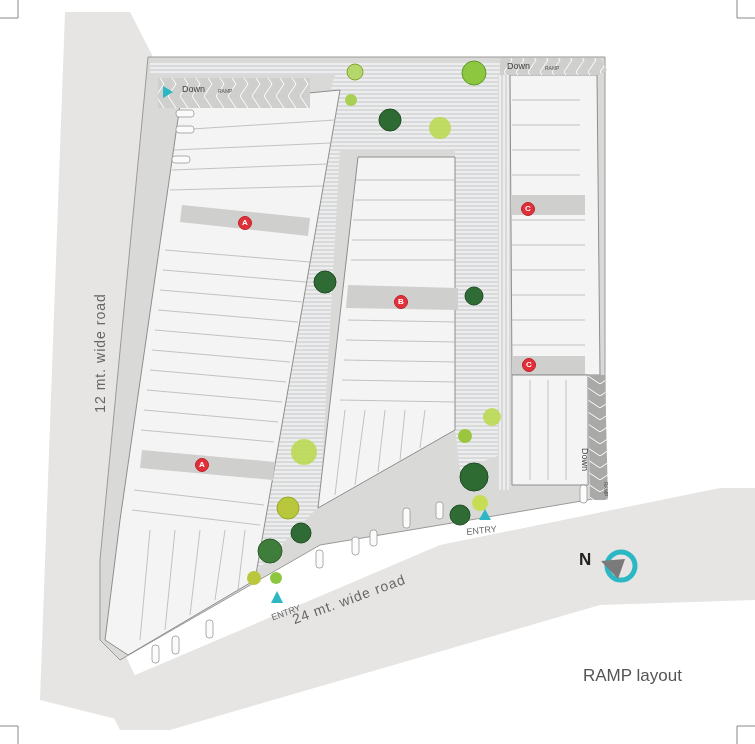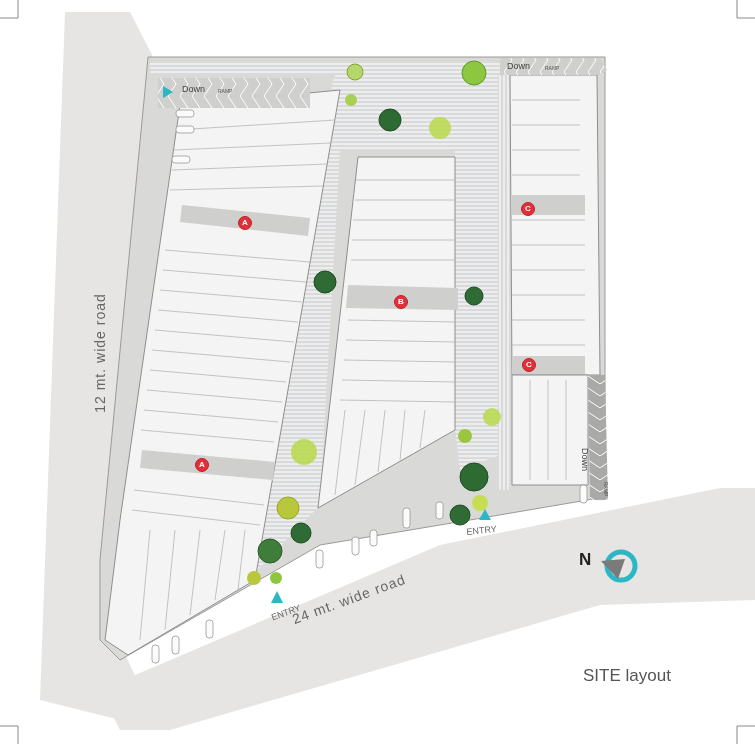--- a/index.html
+++ b/index.html
@@ -199,14 +199,14 @@
 <div class="lbl ramp-down r3-down">Down</div>
 <div class="lbl ramp-ramp r3-ramp">RAMP</div>
 
 <div class="marker" style="left:238px; top:216px;">A</div>
 <div class="marker" style="left:195px; top:458px;">A</div>
 <div class="marker" style="left:394px; top:295px;">B</div>
 <div class="marker" style="left:521px; top:202px;">C</div>
 <div class="marker" style="left:522px; top:358px;">C</div>
 
 <div class="lbl north-n">N</div>
-<div class="lbl title">SITE layout</div>
+<div class="lbl title">RAMP layout</div>
 </div>
 
 </body></html>

